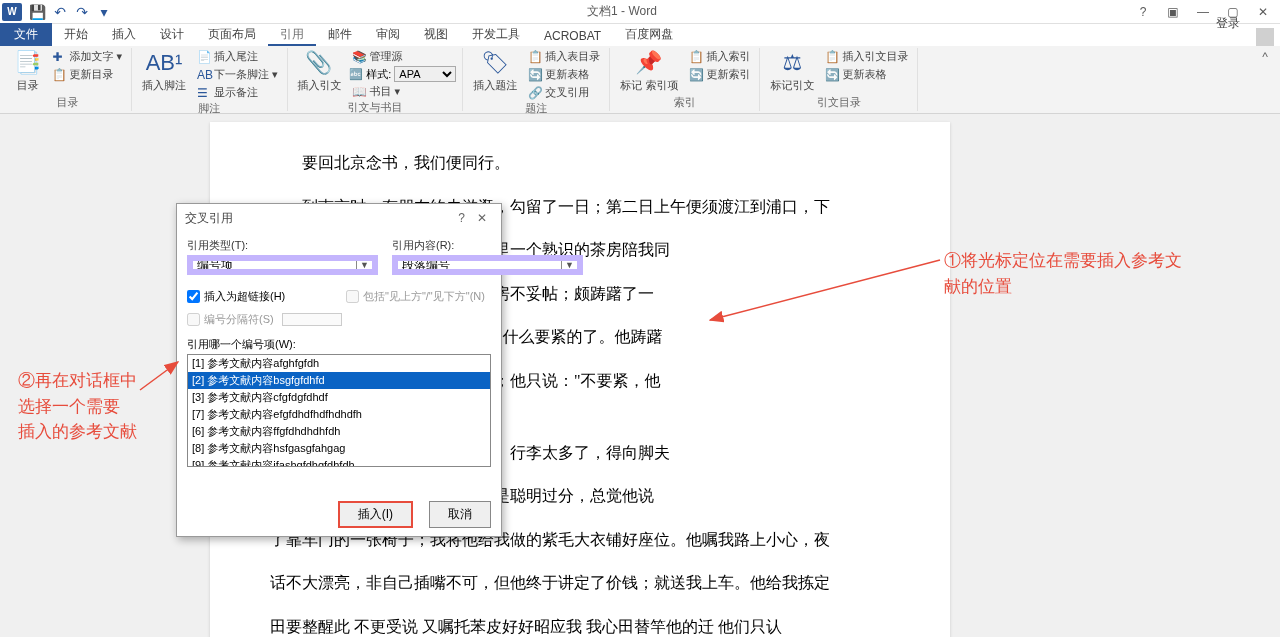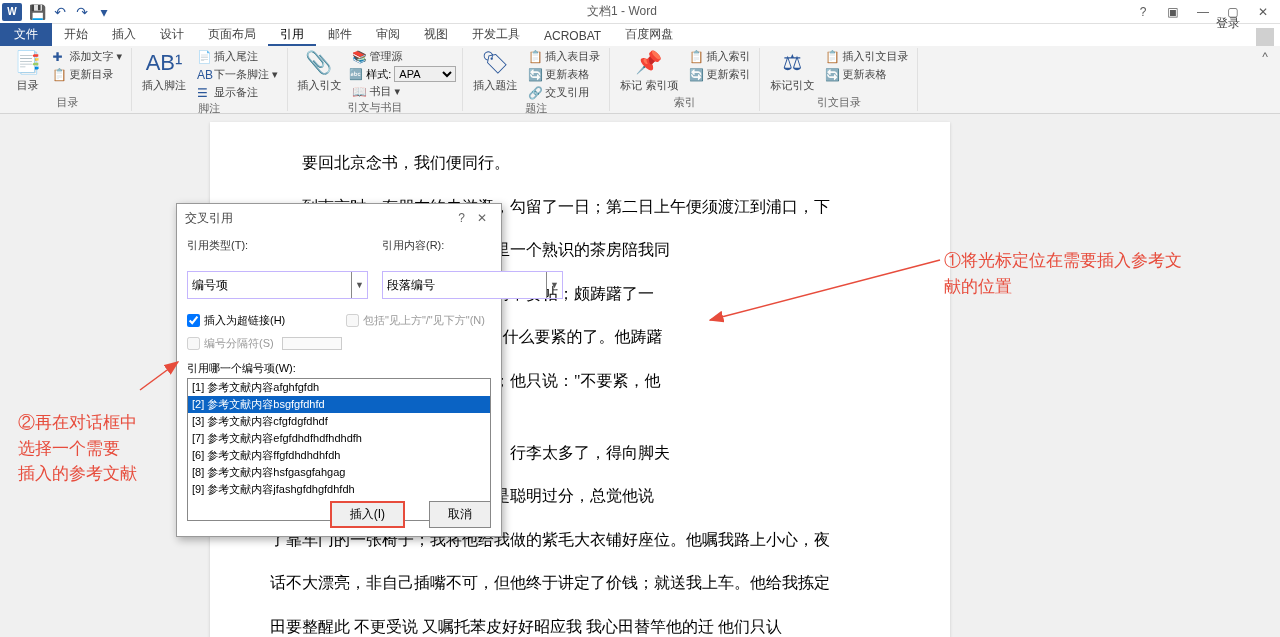--- a/index.html
+++ b/index.html
@@ -11,21 +11,21 @@
 .qat { display: flex; gap: 6px; margin-left: 4px; }
 .qat-icon { width: 16px; height: 16px; color: #2b579a; cursor: pointer; display: flex; align-items: center; justify-content: center; font-size: 14px; }
 .title-center { flex: 1; text-align: center; color: #5a5a5a; font-size: 12px; }
 .win-controls { display: flex; gap: 8px; margin-right: 6px; }
 .win-btn { width: 22px; height: 18px; color: #5a5a5a; display: flex; align-items: center; justify-content: center; cursor: pointer; font-size: 12px; }
 
 
 .tabs { height: 22px; display: flex; align-items: flex-end; background: #fff; }
 .tab-file { background: #2b579a; color: #fff; padding: 3px 14px; font-size: 12px; cursor: pointer; }
 .tab { padding: 3px 12px; color: #444; font-size: 12px; cursor: pointer; }
-.tab.active { color: #000000; border-bottom: 2px solid #2b579a; padding-bottom: 1px; }
+.tab.active { color: #737373; border-bottom: 2px solid #2b579a; padding-bottom: 1px; }
 .login { margin-left: auto; padding: 14px 10px; color: #444; cursor: pointer; }
 .avatar-sq { width: 18px; height: 18px; background: #d0d0d0; margin: 0 6px; }
 
 
 .ribbon { height: 68px; background: #f3f3f3; border-bottom: 1px solid #d4d4d4; display: flex; padding: 2px 4px; }
 .rgroup { display: flex; flex-direction: column; align-items: center; border-right: 1px solid #e0e0e0; padding: 0 6px; position: relative; }
 .rgroup-body { display: flex; align-items: flex-start; gap: 4px; flex: 1; }
 .rgroup-label { font-size: 11px; color: #666; margin-top: auto; padding-bottom: 1px; }
 .rbtn-big { display: flex; flex-direction: column; align-items: center; padding: 2px 4px; cursor: pointer; font-size: 11px; color: #444; gap: 2px; }
 .rbtn-big .ico { font-size: 22px; color: #2b579a; }
@@ -43,32 +43,32 @@
 .cursor-box { border: 1px solid #e74c3c; padding: 0 1px; display: inline-block; line-height: 1.2; height: 20px; vertical-align: baseline; }
 
 
 .dialog { position: absolute; left: 176px; top: 203px; width: 326px; height: 334px; background: #fff; border: 1px solid #999; box-shadow: 2px 3px 8px rgba(0,0,0,.3); }
 .dlg-title { height: 28px; display: flex; align-items: center; padding: 0 8px; font-size: 12px; color: #444; }
 .dlg-title .spacer { flex: 1; }
 .dlg-close { cursor: pointer; padding: 0 6px; color: #666; }
 .dlg-body { padding: 6px 10px; }
 .dlg-row { display: flex; gap: 14px; }
 .dlg-field { flex: 1; display: flex; flex-direction: column; }
-.dlg-label { font-size: 11px; color: #333; margin-bottom: 18px; }
-.dlg-sel { display: flex; border: 1px solid #c4b5fd; height: 28px; }
+.dlg-label { font-size: 11px; color: #333; margin-bottom: 2px; }
+.dlg-sel { display: flex; border: 6px solid #c4b5fd; height: 20px; }
 .dlg-sel input { flex: 1; border: none; padding: 0 4px; font-size: 12px; outline: none; }
 .dlg-sel .arr { width: 16px; border-left: 1px solid #888; display: flex; align-items: center; justify-content: center; font-size: 9px; color: #555; cursor: pointer; }
 .redbox { border: 2px solid #e74c3c; }
 .dlg-chk { display: flex; align-items: center; gap: 4px; font-size: 11px; margin-top: 8px; }
 .dlg-chk input { width: 13px; height: 13px; }
 .dlg-list-label { font-size: 11px; margin-top: 10px; margin-bottom: 2px; }
-.dlg-list { border: 1px solid #888; height: 143px; overflow-y: auto; font-size: 11px; }
+.dlg-list { border: 1px solid #888; height: 113px; overflow-y: auto; font-size: 11px; }
 .dlg-item { padding: 1px 4px; cursor: pointer; white-space: nowrap; }
 .dlg-item.sel { background: #0a63c4; color: #fff; }
-.dlg-btns { position: absolute; bottom: 8px; right: 10px; display: flex; gap: 24px; }
+.dlg-btns { position: absolute; bottom: 8px; right: 10px; display: flex; gap: 16px; }
 .dlg-btn { border: 1px solid #888; background: #efefef; padding: 3px 18px; font-size: 12px; cursor: pointer; }
 .dlg-btn.primary { border: 2px solid #e74c3c; }
 
 
 .anno { position: absolute; color: #e74c3c; font-size: 17px; line-height: 1.5; }
 .arrow-svg { position: absolute; pointer-events: none; }
 </style>
 </head>
 <body>
 
@@ -315,21 +315,21 @@
   <div class="dlg-btns">
     <button class="dlg-btn primary">插入(I)</button>
     <button class="dlg-btn">取消</button>
   </div>
 </div>
 
 <div class="anno" style="left:944px;top:248px">
   <div>①将光标定位在需要插入参考文</div>
     <div>献的位置</div>
 </div>
-<div class="anno" style="left:18px;top:410px">
+<div class="anno" style="left:18px;top:368px">
   <div>②再在对话框中</div>
     <div>选择一个需要</div>
     <div>插入的参考文献</div>
 </div>
 
 <svg class="arrow-svg" style="left:0;top:0;width:1280px;height:637px">
   <defs>
       <marker id="ah" markerWidth="10" markerHeight="8" refX="9" refY="4" orient="auto">
         <polygon points="0 0, 10 4, 0 8" fill="#e74c3c"></polygon>
       </marker>

